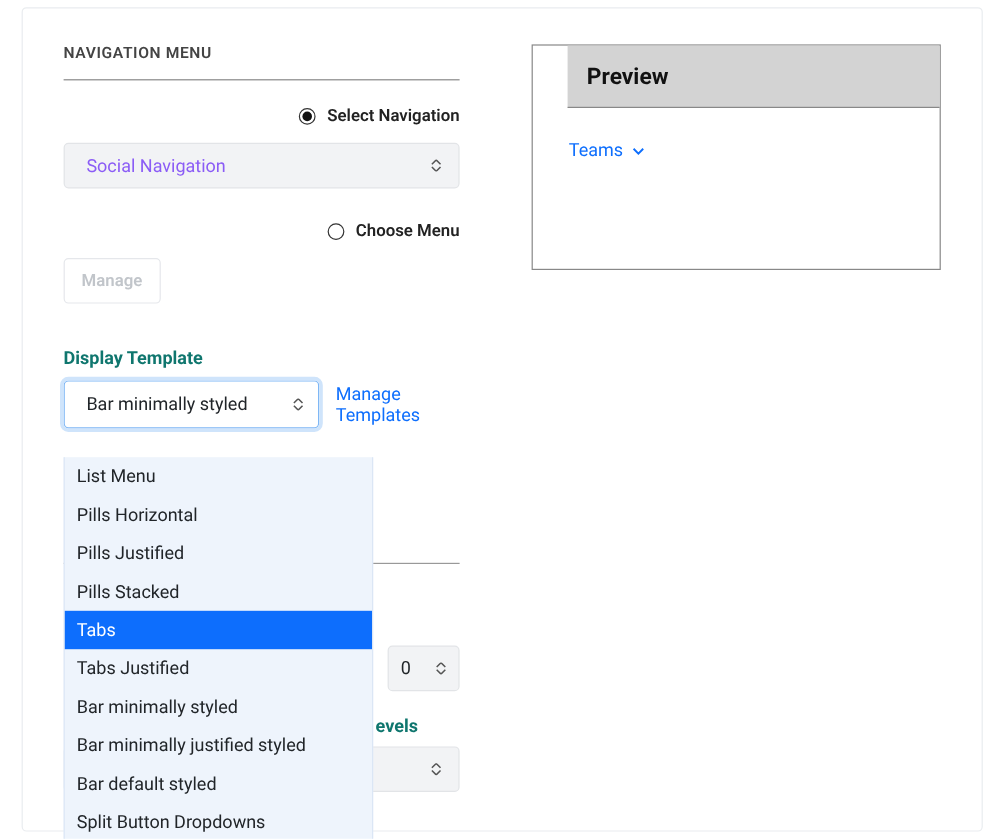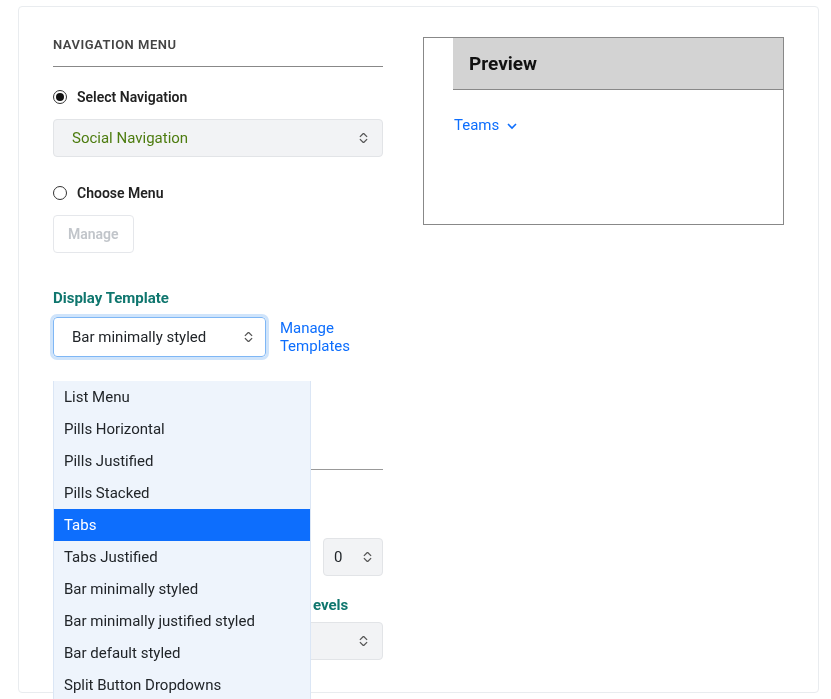--- a/index.html
+++ b/index.html
@@ -12,21 +12,21 @@
     background: #fff;
   }
   .outer {
     margin: 6px 12px 6px 18px;
     border: 1px solid #e9ecef;
     border-radius: 4px;
     height: 687px;
     position: relative;
     padding: 30px 34px;
     display: flex;
-    gap: 40px;
+    gap: 60px;
   }
   .left-col {
     width: 330px;
     position: relative;
   }
   .right-col {
     flex: 1;
   }
   .section-title {
     font-size: 13px;
@@ -35,20 +35,21 @@
     color: #444;
     padding-bottom: 14px;
     border-bottom: 1px solid #888;
     margin-bottom: 22px;
   }
   .radio-row {
     display: flex;
     align-items: center;
     gap: 10px;
     margin-bottom: 14px;
+    justify-content: flex-end;
   }
   .radio-circle {
     width: 14px;
     height: 14px;
     border: 1px solid #333;
     border-radius: 50%;
     display: inline-flex;
     align-items: center;
     justify-content: center;
     flex-shrink: 0;
@@ -67,21 +68,21 @@
   }
   .form-select {
     background: #f2f3f5;
     border: 1px solid #e2e4e7;
     border-radius: 4px;
     height: 38px;
     display: flex;
     align-items: center;
     justify-content: space-between;
     padding: 0 14px 0 18px;
-    color: #4d7c0f;
+    color: #8b5cf6;
     font-size: 15px;
     cursor: pointer;
   }
   .select-arrows {
     display: inline-flex;
     flex-direction: column;
     line-height: 0;
   }
   .select-arrows svg {
     width: 9px;

